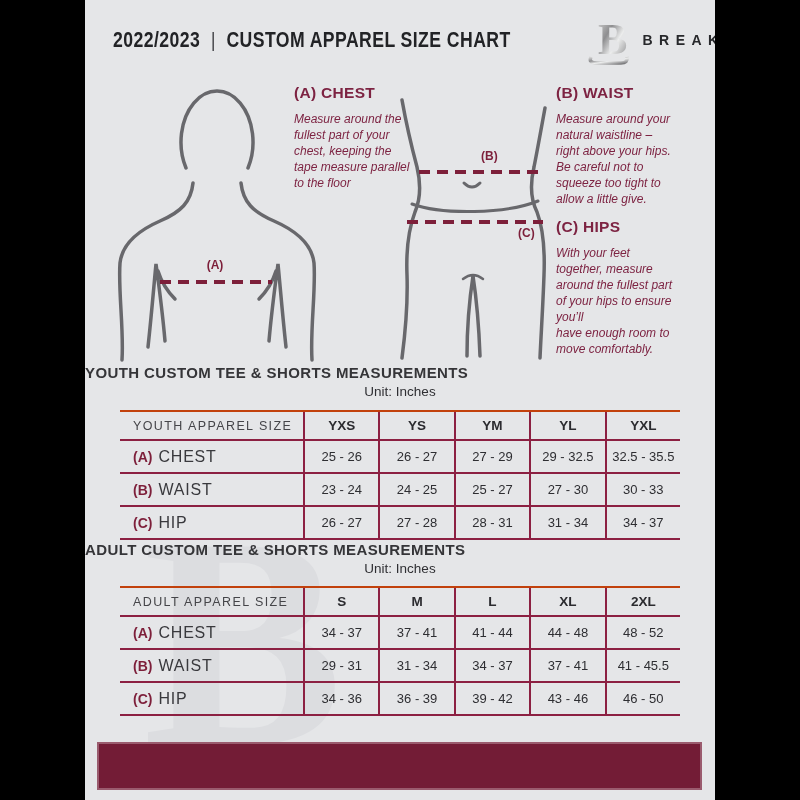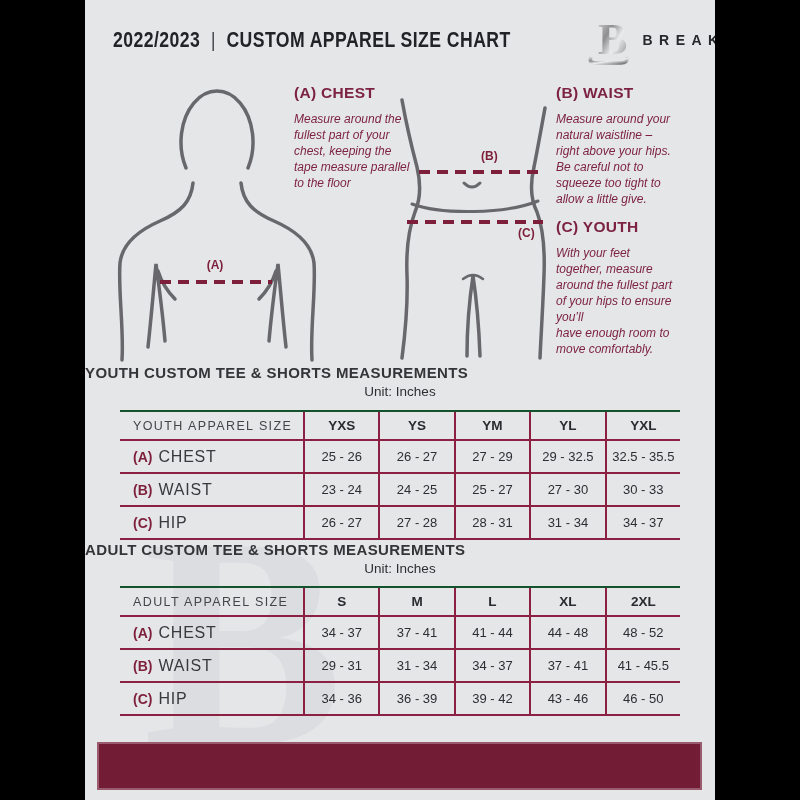--- a/index.html
+++ b/index.html
@@ -24,21 +24,21 @@
   .mlabel{position:absolute;font-weight:700;font-size:12px;color:#7d1f3a;z-index:2;}
 
   
   .sec-title{position:absolute;left:0;width:100%;text-align:left;font-weight:700;
              font-size:15px;letter-spacing:.4px;color:#353538;z-index:2;}
   .sec-unit{position:absolute;left:0;width:100%;text-align:center;
             font-size:13.5px;color:#2f2f33;z-index:2;}
 
   
   .tbl{position:absolute;left:35px;width:560px;z-index:2;
-       border-top:2px solid #14532d;border-bottom:2px solid #8c2042;}
+       border-top:2px solid #c2410c;border-bottom:2px solid #8c2042;}
   .tr{display:grid;grid-template-columns:183px repeat(5,1fr);}
   .tr + .tr{border-top:2px solid #8c2042;}
   .td{display:flex;align-items:center;justify-content:center;height:31px;
       font-size:13px;color:#2e2e32;}
   .tr.th .td{height:27px;}
   .td + .td{border-left:2px solid #8c2042;}
   .td.first{justify-content:flex-start;padding-left:13px;}
   .th .td{font-weight:700;font-size:13.5px;color:#2b2b2f;}
   .th .td.first{font-weight:400;font-size:12.5px;letter-spacing:1.4px;color:#454549;}
   .pfx{font-weight:700;color:#7d1f3a;margin-right:6px;font-size:14px;}
@@ -127,21 +127,21 @@
     <div class="gblock" style="left:471px;top:84px;width:140px;">
       <p class="ghead">(B) WAIST</p>
       <div class="gdesc">Measure around your
 natural waistline –
 right above your hips.
 Be careful not to
 squeeze too tight to
 allow a little give.</div>
     </div>
     <div class="gblock" style="left:471px;top:218px;width:145px;">
-      <p class="ghead">(C) YOUTH</p>
+      <p class="ghead">(C) HIPS</p>
       <div class="gdesc">With your feet
 together, measure
 around the fullest part
 of your hips to ensure
 you’ll
 have enough room to
 move comfortably.</div>
     </div>
 
     <div class="watermark">B</div>

